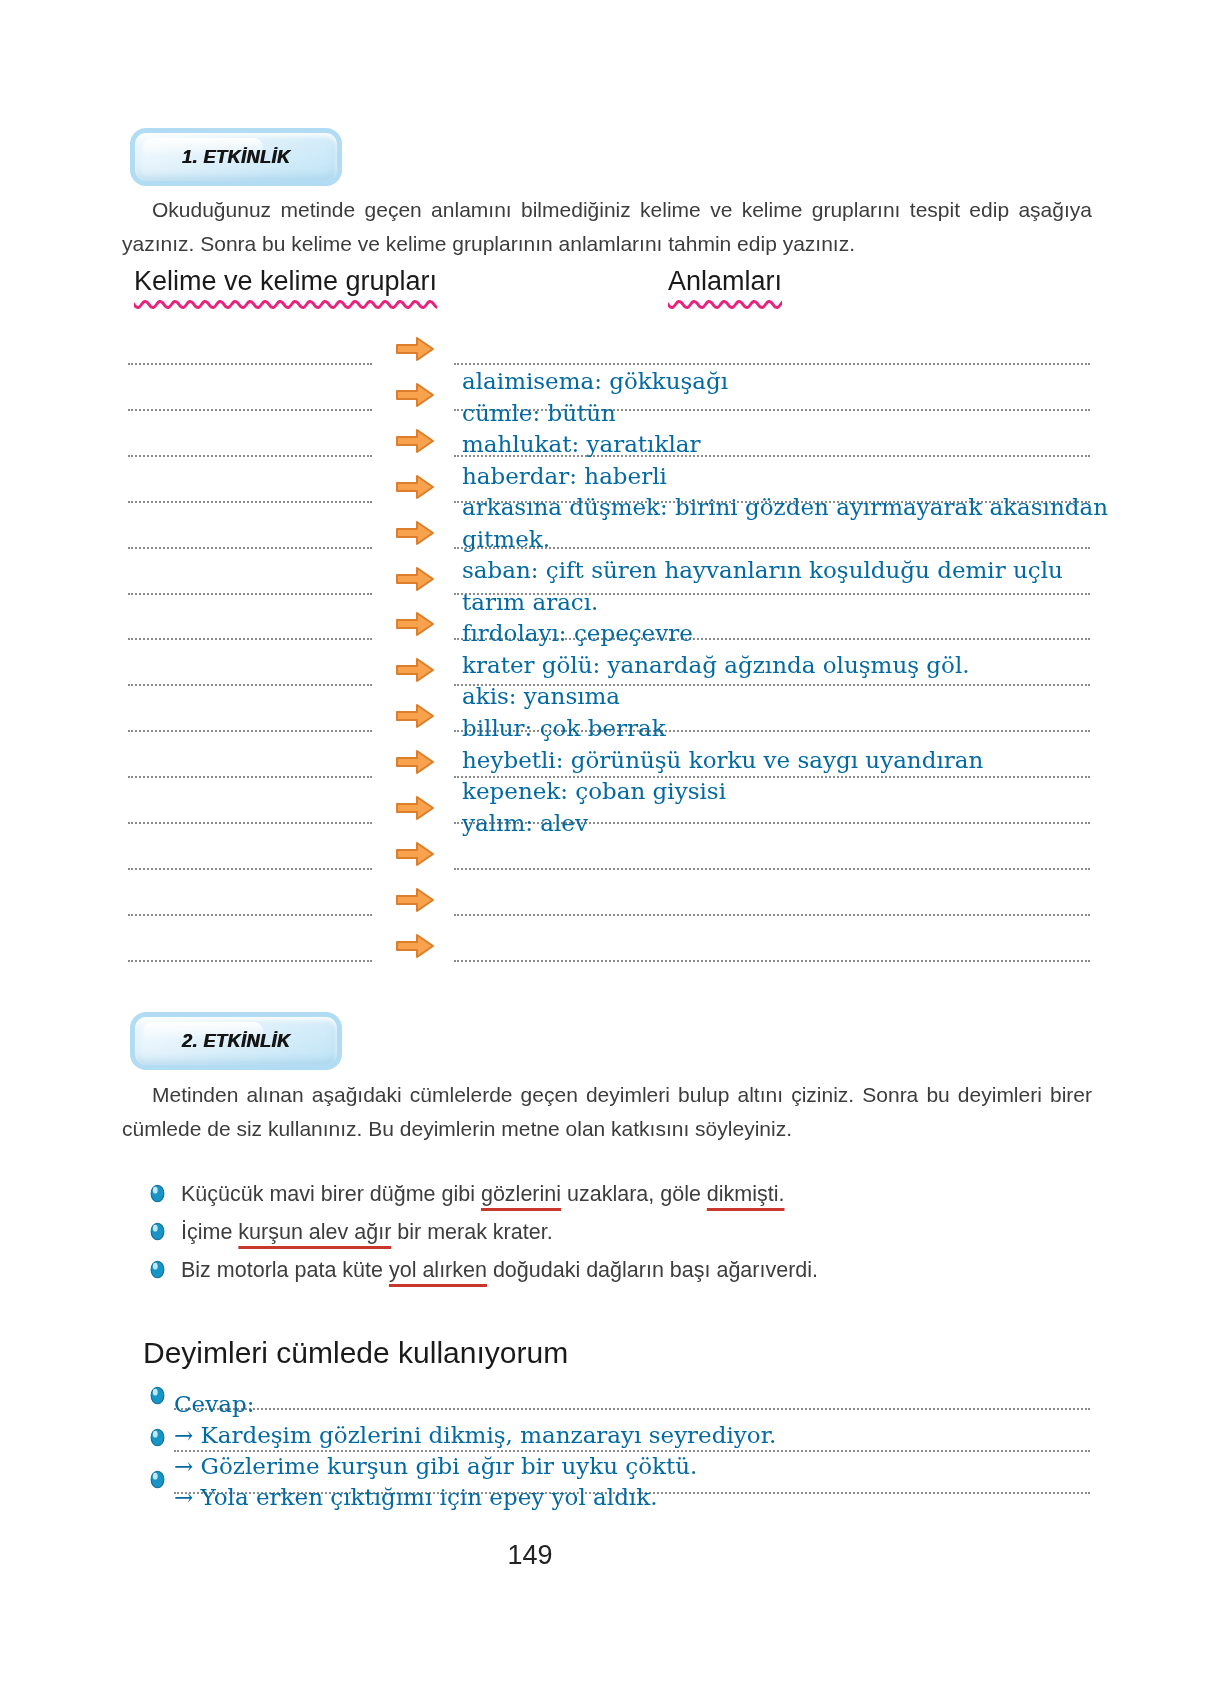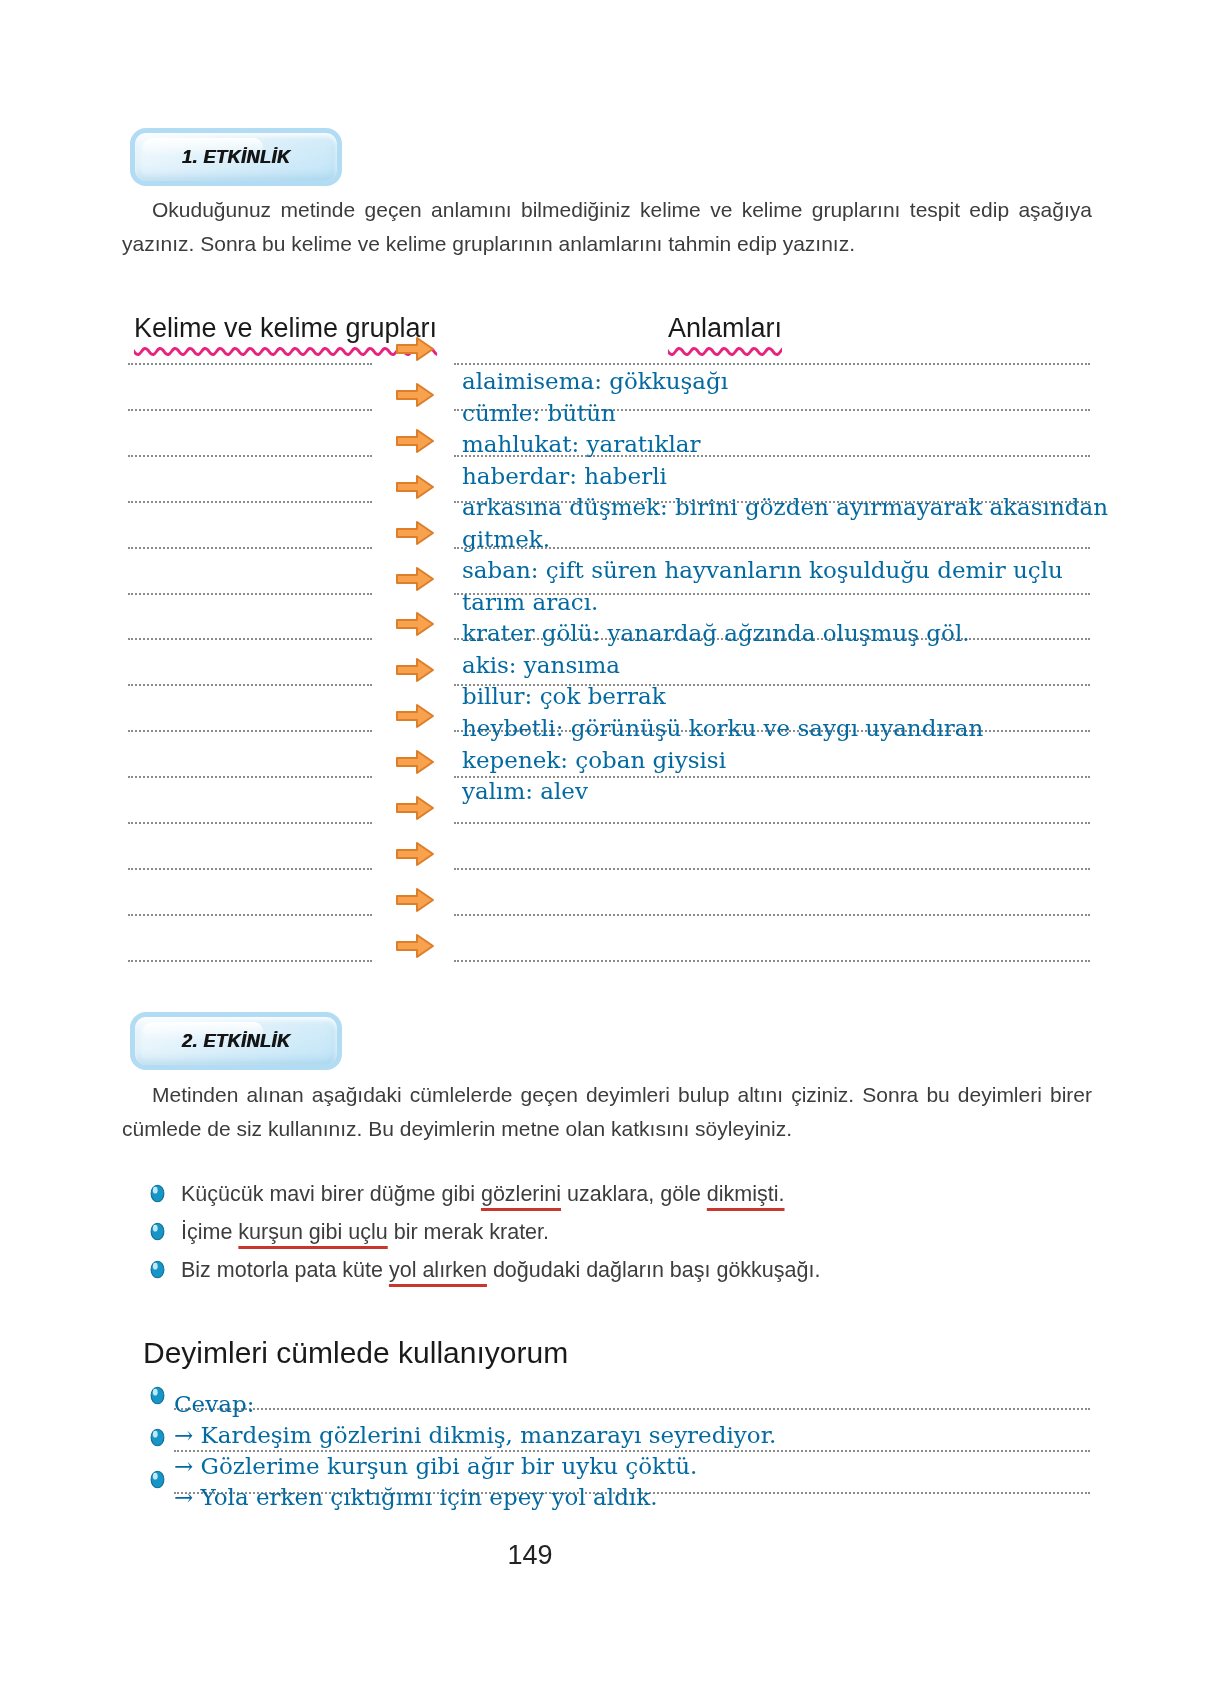--- a/index.html
+++ b/index.html
@@ -17,21 +17,21 @@
          border-radius:12px;}
   .badge-text{font-style:italic;font-weight:900;font-size:18px;color:#151515;
          letter-spacing:.5px;text-shadow:.8px 0 0 #151515;position:relative;}
 
   
   .instr{position:absolute;left:122px;width:970px;margin:0;font-size:21px;
          line-height:33.5px;color:#3c3c3c;text-align:justify;text-indent:30px;}
 
   
   .hand{font-family:"Liberation Sans", sans-serif;color:#1a1a1a;}
-  .col-h{position:absolute;font-size:27px;margin-top:47px;}
+  .col-h{position:absolute;font-size:27px;}
   .wavy{text-decoration-line:underline;text-decoration-style:wavy;
         text-decoration-color:#e8237e;text-decoration-thickness:3px;
         text-underline-offset:10px;text-decoration-skip-ink:none;}
 
   
   .match-row{position:absolute;left:128px;width:962px;height:30px;
         display:flex;align-items:flex-end;}
   .dots{border-bottom:2.5px dotted #8b8b8b;height:100%;box-sizing:border-box;}
   .dots-left{width:244px;}
   .dots-right{flex:1;}
@@ -186,20 +186,21 @@
 
   <div id="answers1" class="answers answers1">
       <div class="ans-line">alaimisema: gökkuşağı</div>
       <div class="ans-line">cümle: bütün</div>
       <div class="ans-line">mahlukat: yaratıklar</div>
       <div class="ans-line">haberdar: haberli</div>
       <div class="ans-line">arkasına düşmek: birini gözden ayırmayarak akasından</div>
       <div class="ans-line">gitmek.</div>
       <div class="ans-line">saban: çift süren hayvanların koşulduğu demir uçlu</div>
       <div class="ans-line">tarım aracı.</div>
+      <div class="ans-line">fırdolayı: çepeçevre</div>
       <div class="ans-line">krater gölü: yanardağ ağzında oluşmuş göl.</div>
       <div class="ans-line">akis: yansıma</div>
       <div class="ans-line">billur: çok berrak</div>
       <div class="ans-line">heybetli: görünüşü korku ve saygı uyandıran</div>
       <div class="ans-line">kepenek: çoban giysisi</div>
       <div class="ans-line">yalım: alev</div>
     </div>
 
   <div class="badge" style="top:1012px">
     <span class="badge-text">2. ETKİNLİK</span>
@@ -213,28 +214,28 @@
           <ellipse cx="8" cy="10" rx="6.8" ry="8.8" fill="#1795c6" stroke="#0d6f99" stroke-width="1.2"></ellipse>
           <ellipse cx="5.6" cy="6.4" rx="2.6" ry="3.6" fill="#c9edf9" opacity="0.95"></ellipse>
         </svg>
         <span class="sentence-text"><span>Küçücük mavi birer düğme gibi </span><span class="u-red">gözlerini</span><span> uzaklara, göle </span><span class="u-red">dikmişti.</span></span>
       </div>
       <div class="sentence">
         <svg class="bullet" width="15" height="19" viewBox="0 0 16 20">
           <ellipse cx="8" cy="10" rx="6.8" ry="8.8" fill="#1795c6" stroke="#0d6f99" stroke-width="1.2"></ellipse>
           <ellipse cx="5.6" cy="6.4" rx="2.6" ry="3.6" fill="#c9edf9" opacity="0.95"></ellipse>
         </svg>
-        <span class="sentence-text"><span>İçime </span><span class="u-red">kurşun gibi uçlu</span><span> bir merak krater.</span></span>
+        <span class="sentence-text"><span>İçime </span><span class="u-red">kurşun alev ağır</span><span> bir merak krater.</span></span>
       </div>
       <div class="sentence">
         <svg class="bullet" width="15" height="19" viewBox="0 0 16 20">
           <ellipse cx="8" cy="10" rx="6.8" ry="8.8" fill="#1795c6" stroke="#0d6f99" stroke-width="1.2"></ellipse>
           <ellipse cx="5.6" cy="6.4" rx="2.6" ry="3.6" fill="#c9edf9" opacity="0.95"></ellipse>
         </svg>
-        <span class="sentence-text"><span>Biz motorla pata küte </span><span class="u-red">yol alırken</span><span> doğudaki dağların başı gökkuşağı.</span></span>
+        <span class="sentence-text"><span>Biz motorla pata küte </span><span class="u-red">yol alırken</span><span> doğudaki dağların başı ağarıverdi.</span></span>
       </div>
     </div>
 
   <div class="hand practice-h" style="left:143px;top:1336px">Deyimleri cümlede kullanıyorum</div>
 
   <div id="cevap-rows">
       <div class="cevap-row" style="top: 1380px;">
         <svg class="bullet" width="15" height="19" viewBox="0 0 16 20">
           <ellipse cx="8" cy="10" rx="6.8" ry="8.8" fill="#1795c6" stroke="#0d6f99" stroke-width="1.2"></ellipse>
           <ellipse cx="5.6" cy="6.4" rx="2.6" ry="3.6" fill="#c9edf9" opacity="0.95"></ellipse>

